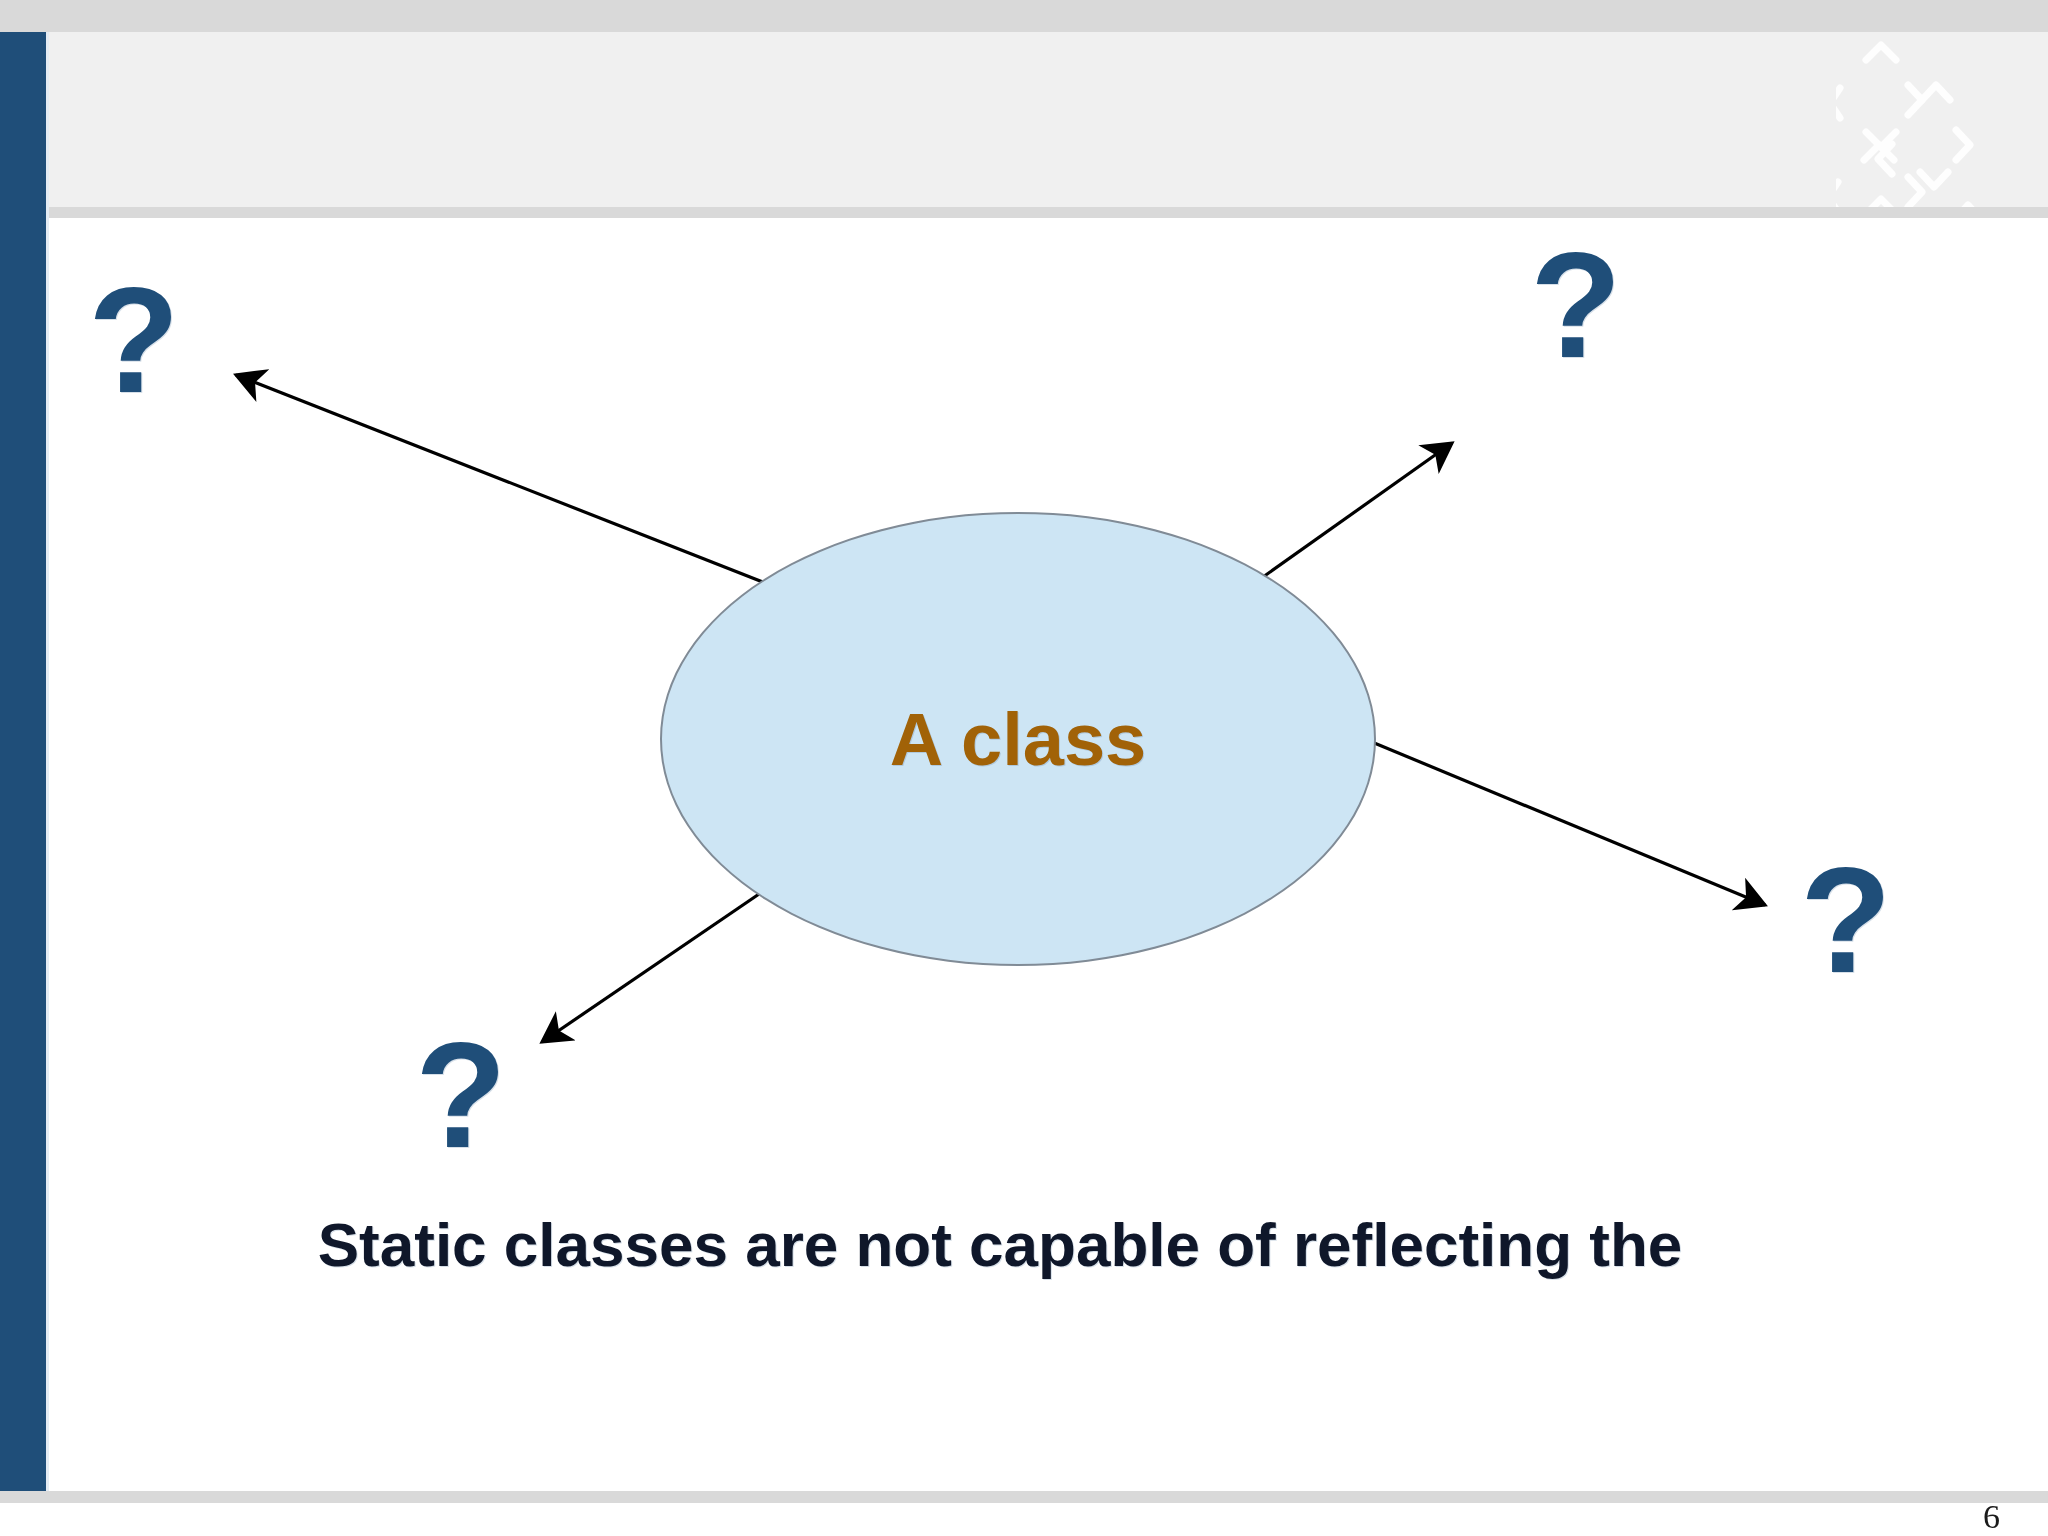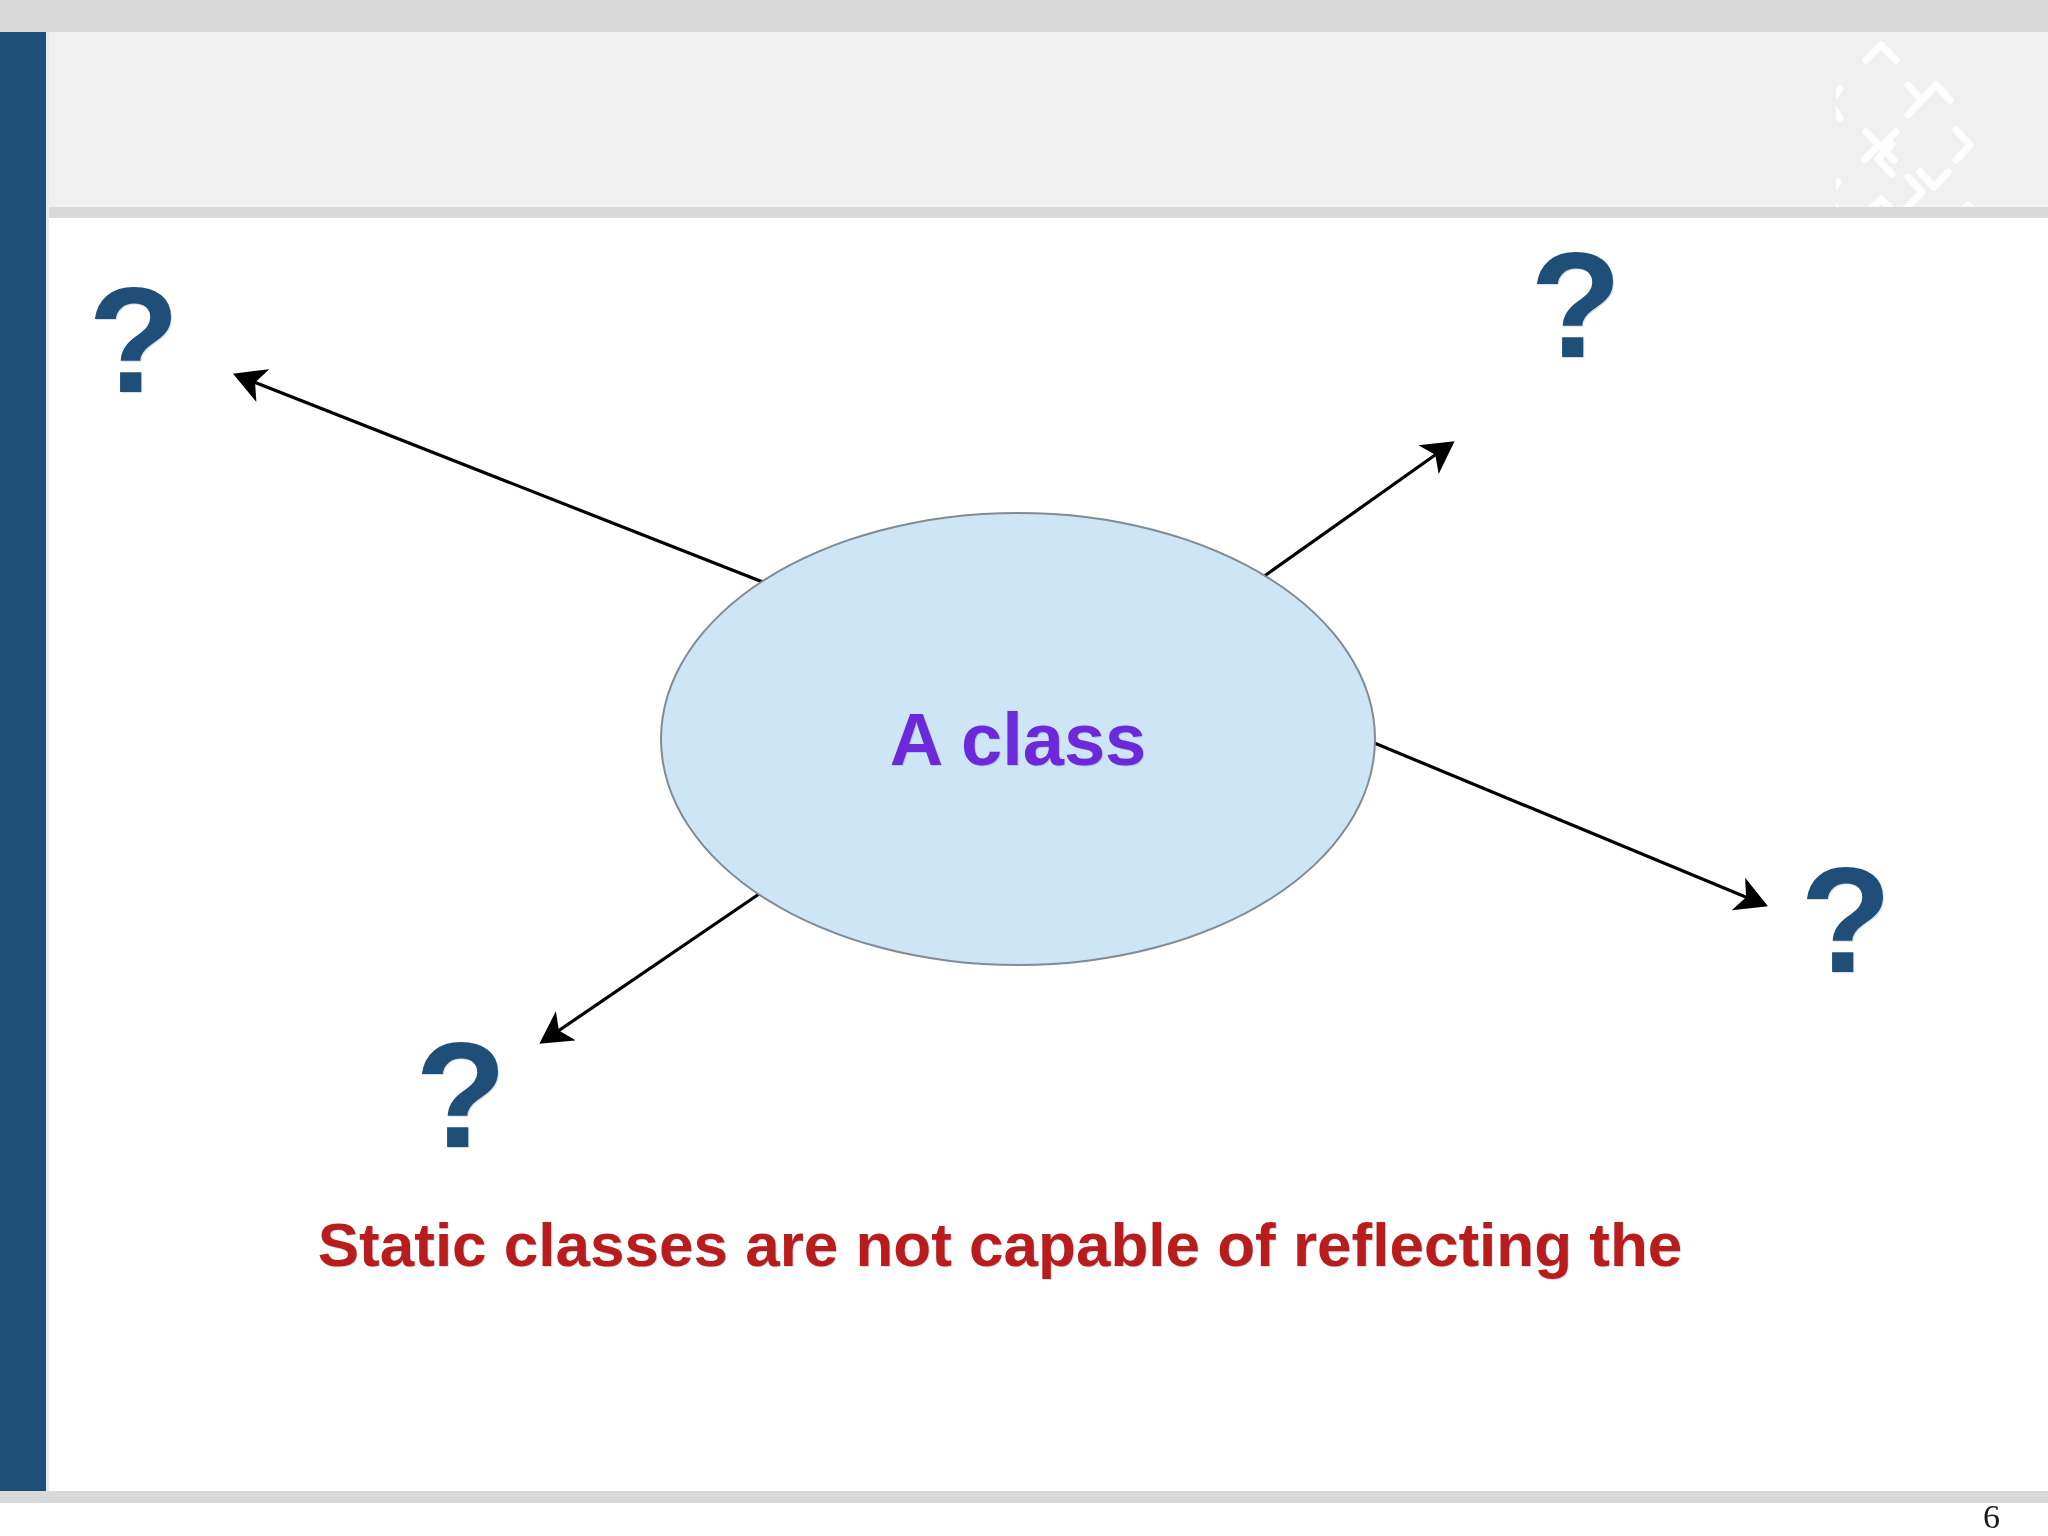--- a/index.html
+++ b/index.html
@@ -86,21 +86,21 @@
     background: #cde5f4;
     border: 2px solid #808b96;
     box-sizing: border-box;
     display: flex;
     align-items: center;
     justify-content: center;
   }
   .ellipse-label {
     font-size: 74px;
     font-weight: bold;
-    color: #6d28d9;
+    color: #a16207;
     letter-spacing: 0px;
     text-shadow: 1px 1px 0 rgba(120,150,180,0.35);
     white-space: nowrap;
   }
 
   
   .qmark {
     position: absolute;
     font-size: 150px;
     font-weight: bold;
@@ -116,21 +116,21 @@
 
   
   .caption {
     position: absolute;
     left: 60px;
     top: 1205px;
     width: 1880px;
     text-align: center;
     font-size: 62px;
     font-weight: bold;
-    color: #b91c1c;
+    color: #0f172a;
     line-height: 1.28;
     text-shadow: 1px 1px 0 rgba(120,150,180,0.30);
   }
 
   
   .slide-number {
     position: absolute;
     right: 48px;
     top: 1498px;
     font-family: "Liberation Serif", serif;

